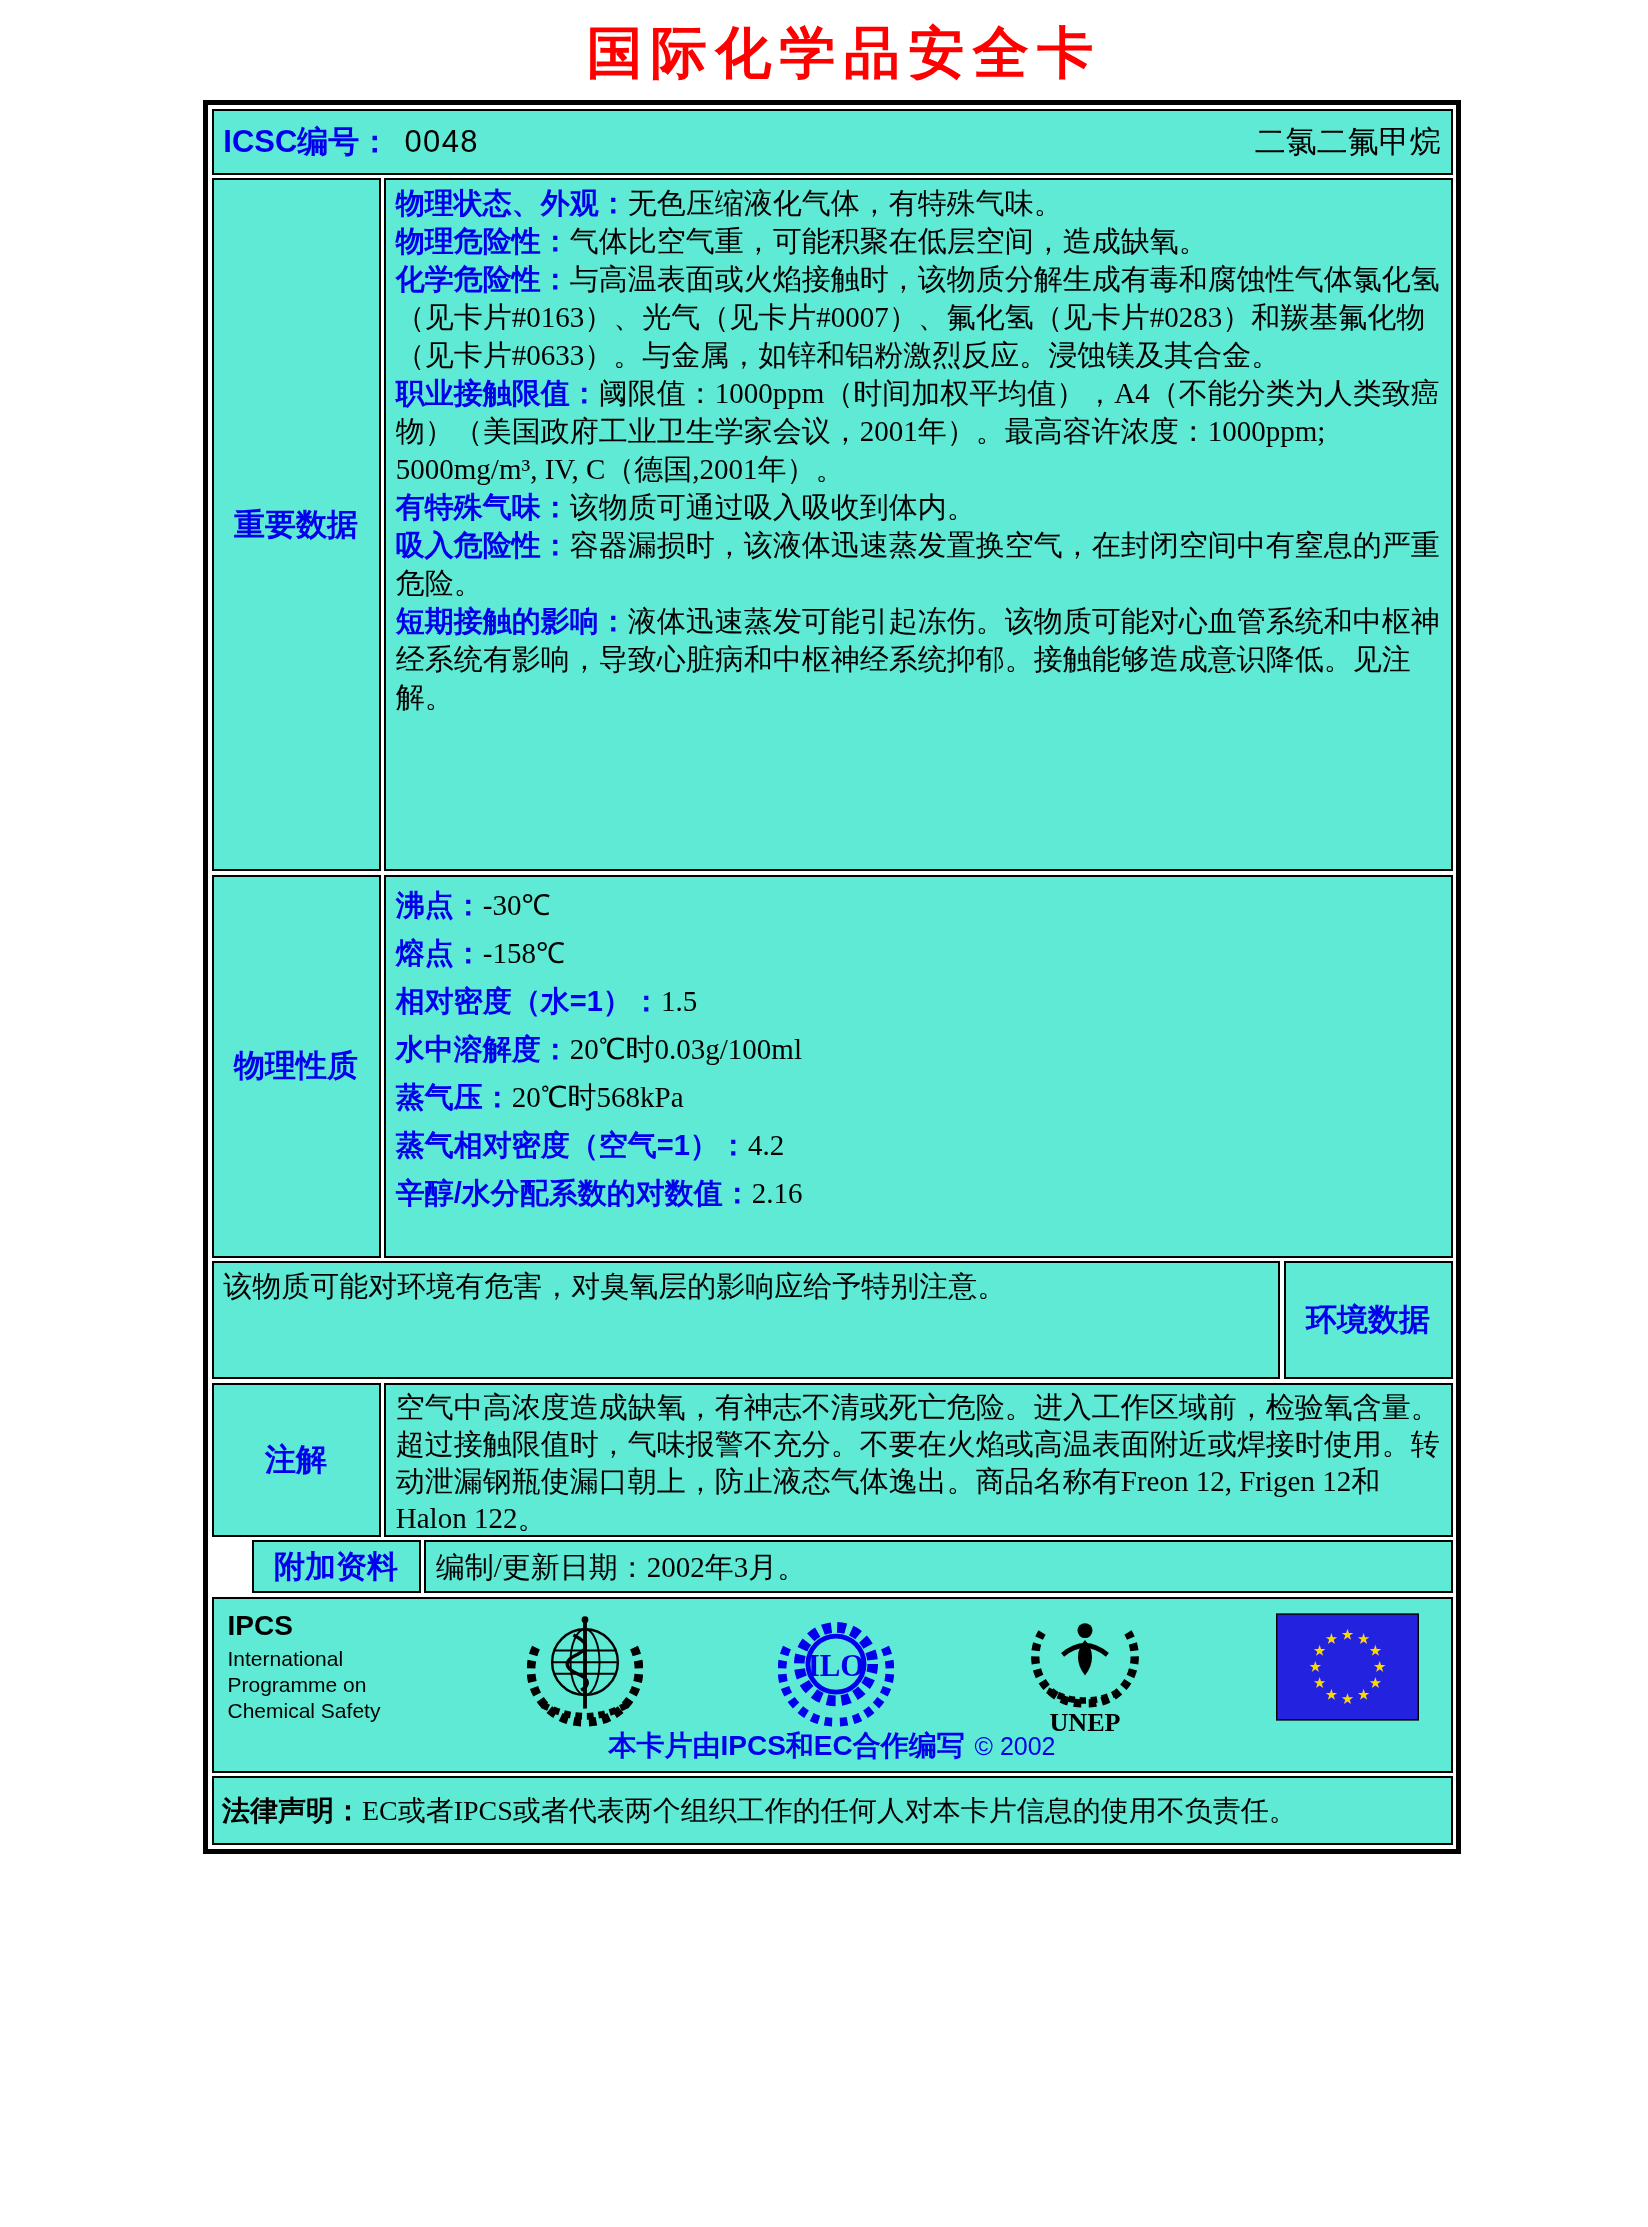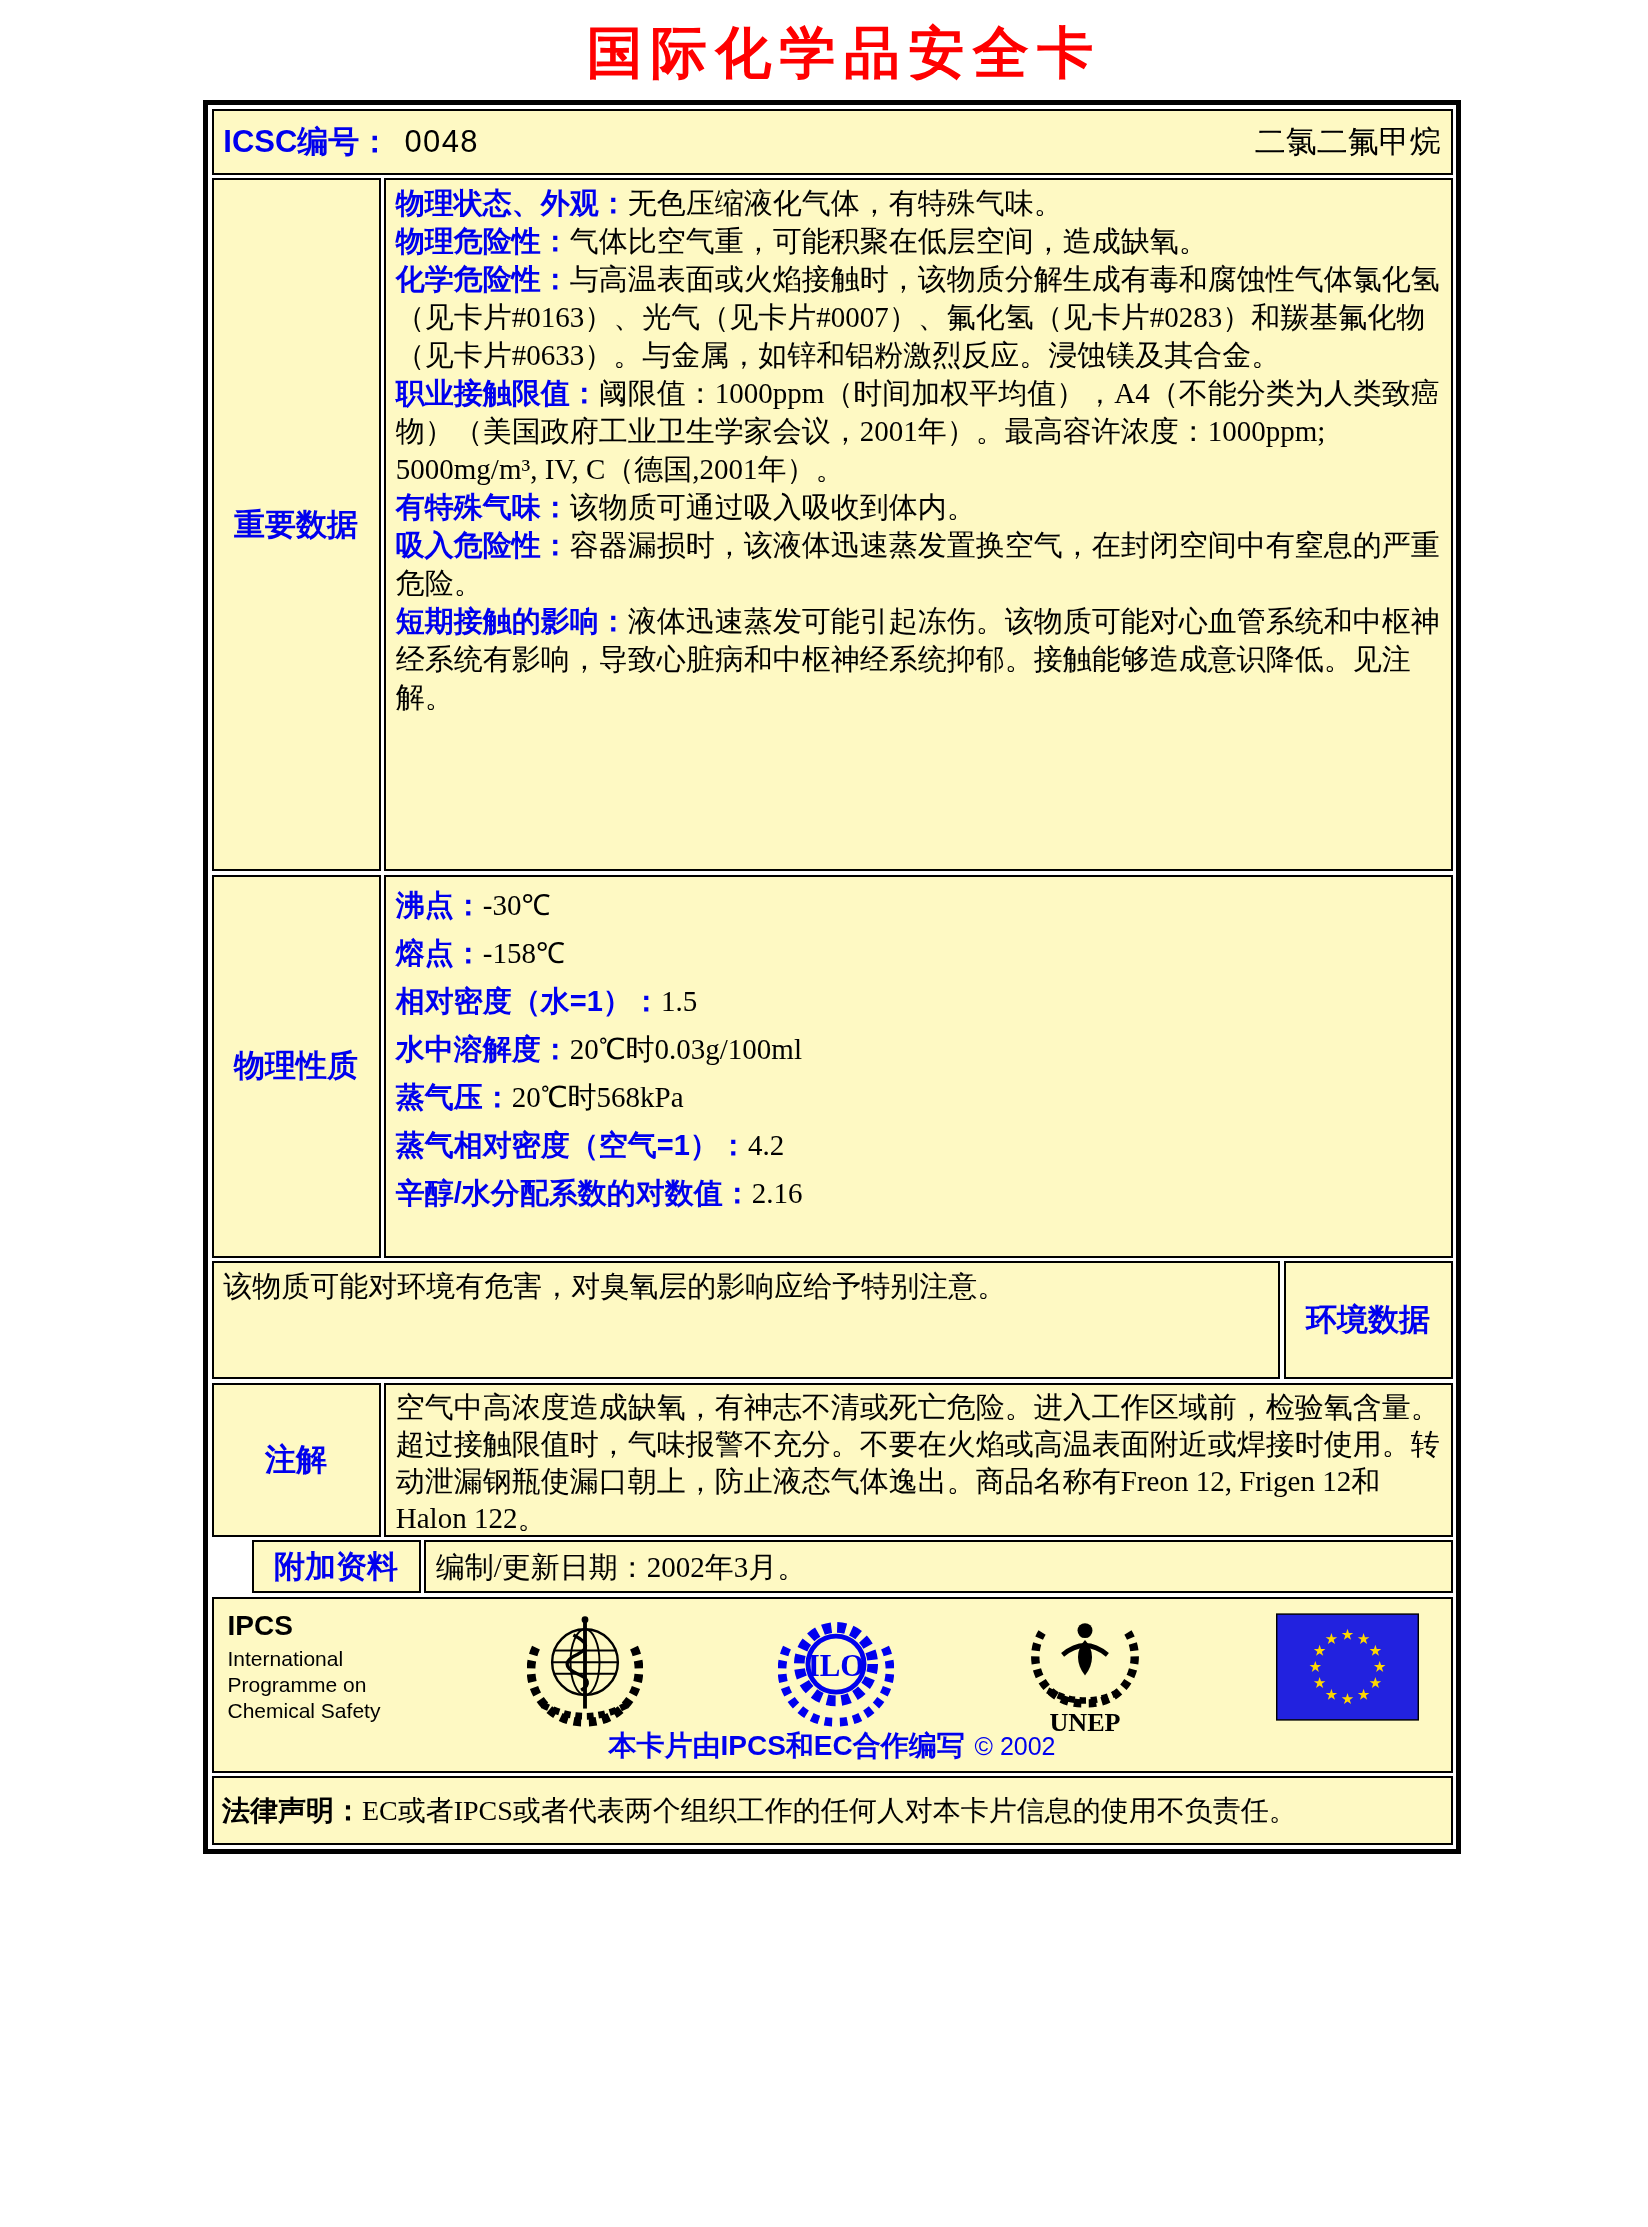--- a/index.html
+++ b/index.html
@@ -12,21 +12,21 @@
     text-align:center; color:var(--title-red,#FF0000);
     font-family:"Liberation Sans", sans-serif; font-weight:bold;
     font-size:56px; letter-spacing:8.4px; line-height:1.1;
   }
   .card {
     position:absolute; left:203px; top:100px; width:1258px;
     border:5.6px solid #000; padding:3.5px; box-sizing:border-box;
     display:flex; flex-direction:column; gap:3.5px; background:#fff;
   }
   .trow { display:flex; gap:3.5px; }
-  .box { border:2.1px solid #000; box-sizing:border-box; background:#fef9c3; }
+  .box { border:2.1px solid #000; box-sizing:border-box; background:#5eead4; }
   
   .header-box {
     width:100%; height:66px; display:flex; align-items:center;
     justify-content:space-between; padding:0 9.8px; font-size:31px;
   }
   .icsc-left { display:flex; align-items:center; }
   .f-label {
     color:var(--label-blue,#0000EE);
     font-family:"Liberation Sans", sans-serif; font-weight:bold;
   }

